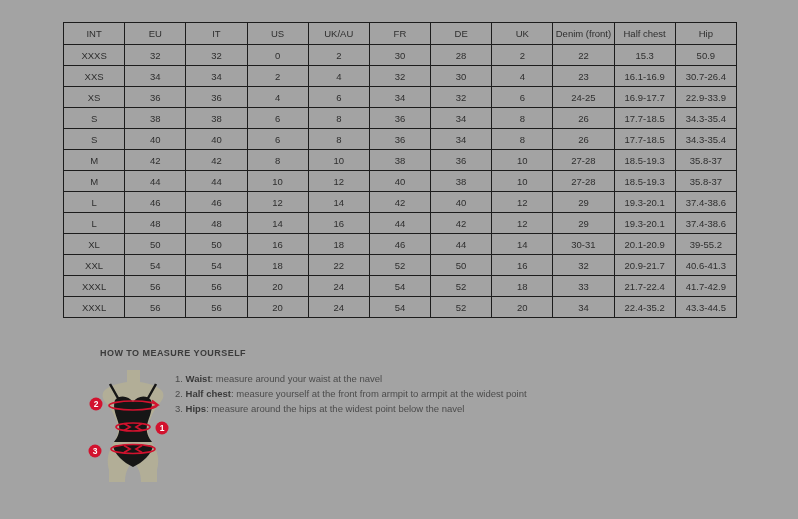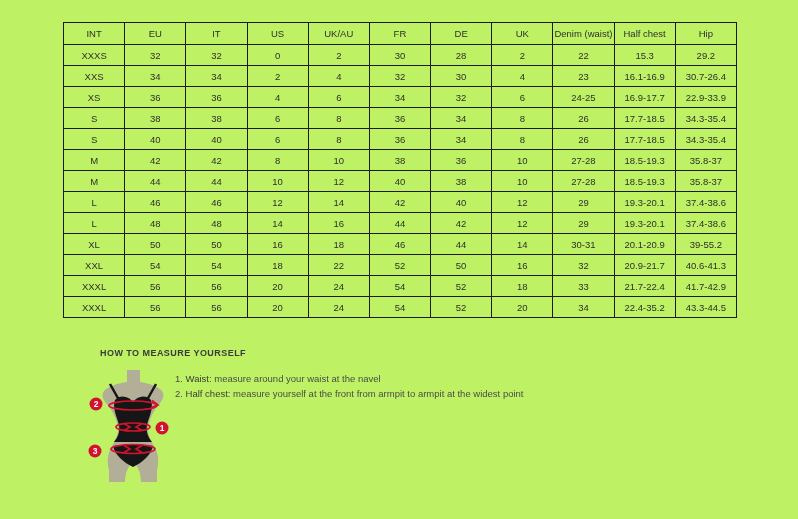--- a/index.html
+++ b/index.html
@@ -5,21 +5,21 @@
   :root{
     --accent-red:#d2122e;
     --mannequin-beige:#b2ae97;
     --garment-black:#161616;
     --table-border:#1c1c1c;
     --table-text:#2e2e2e;
   }
   *{box-sizing:border-box;}
   html,body{margin:0;padding:0;background:#ffffff;}
   body{font-family:"Liberation Sans",sans-serif;}
-  .page{position:relative;width:798px;height:519px;background:#bef264;overflow:hidden;}
+  .page{position:relative;width:798px;height:519px;background:#a3a3a3;overflow:hidden;}
 
   
   table.size-chart{
     position:absolute;left:63px;top:22px;width:674px;
     border-collapse:collapse;table-layout:fixed;
   }
   table.size-chart th, table.size-chart td{
     border:1px solid var(--table-border);
     height:21px;padding:0 1px;
     text-align:center;vertical-align:middle;
@@ -31,59 +31,59 @@
   
   .measure-title{
     position:absolute;left:68px;top:348px;
     font-size:9px;font-weight:700;letter-spacing:.45px;color:#3b3b3b;padding-left:32px;
   }
   .steps{
     position:absolute;left:175px;top:371px;
     font-size:9.5px;color:#4b4b4b;
   }
   .steps .step{line-height:15px;height:15px;white-space:nowrap;}
-  .steps .step b{color:#3a3a3a;font-weight:400;}
+  .steps .step b{color:#3a3a3a;font-weight:700;}
 
   .figure-wrap{position:absolute;left:84px;top:369px;width:100px;height:114px;}
   .figure-wrap svg{display:block;width:100%;height:100%;}
 </style>
 </head>
 <body>
 
 <div class="page">
 
   <table class="size-chart">
     <thead>
       <tr>
           <th>INT</th>
           <th>EU</th>
           <th>IT</th>
           <th>US</th>
           <th>UK/AU</th>
           <th>FR</th>
           <th>DE</th>
           <th>UK</th>
-          <th>Denim (waist)</th>
+          <th>Denim (front)</th>
           <th>Half chest</th>
           <th>Hip</th>
         </tr>
     </thead>
     <tbody>
         <tr>
           <td>XXXS</td>
           <td>32</td>
           <td>32</td>
           <td>0</td>
           <td>2</td>
           <td>30</td>
           <td>28</td>
           <td>2</td>
           <td>22</td>
           <td>15.3</td>
-          <td>29.2</td>
+          <td>50.9</td>
         </tr>
         <tr>
           <td>XXS</td>
           <td>34</td>
           <td>34</td>
           <td>2</td>
           <td>4</td>
           <td>32</td>
           <td>30</td>
           <td>4</td>
@@ -285,15 +285,16 @@
       <g>
         <circle cx="11" cy="82" r="6.5" fill="var(--accent-red)"></circle>
         <text x="11" y="85" text-anchor="middle" font-size="8.5" font-weight="bold" fill="#ffffff">3</text>
       </g>
     </svg>
   </div>
 
   <div class="steps">
       <div class="step"><span>1. </span><b>Waist</b><span>: measure around your waist at the navel</span></div>
       <div class="step"><span>2. </span><b>Half chest</b><span>: measure yourself at the front from armpit to armpit at the widest point</span></div>
+      <div class="step"><span>3. </span><b>Hips</b><span>: measure around the hips at the widest point below the navel</span></div>
     </div>
 
 </div>
 
 </body></html>

